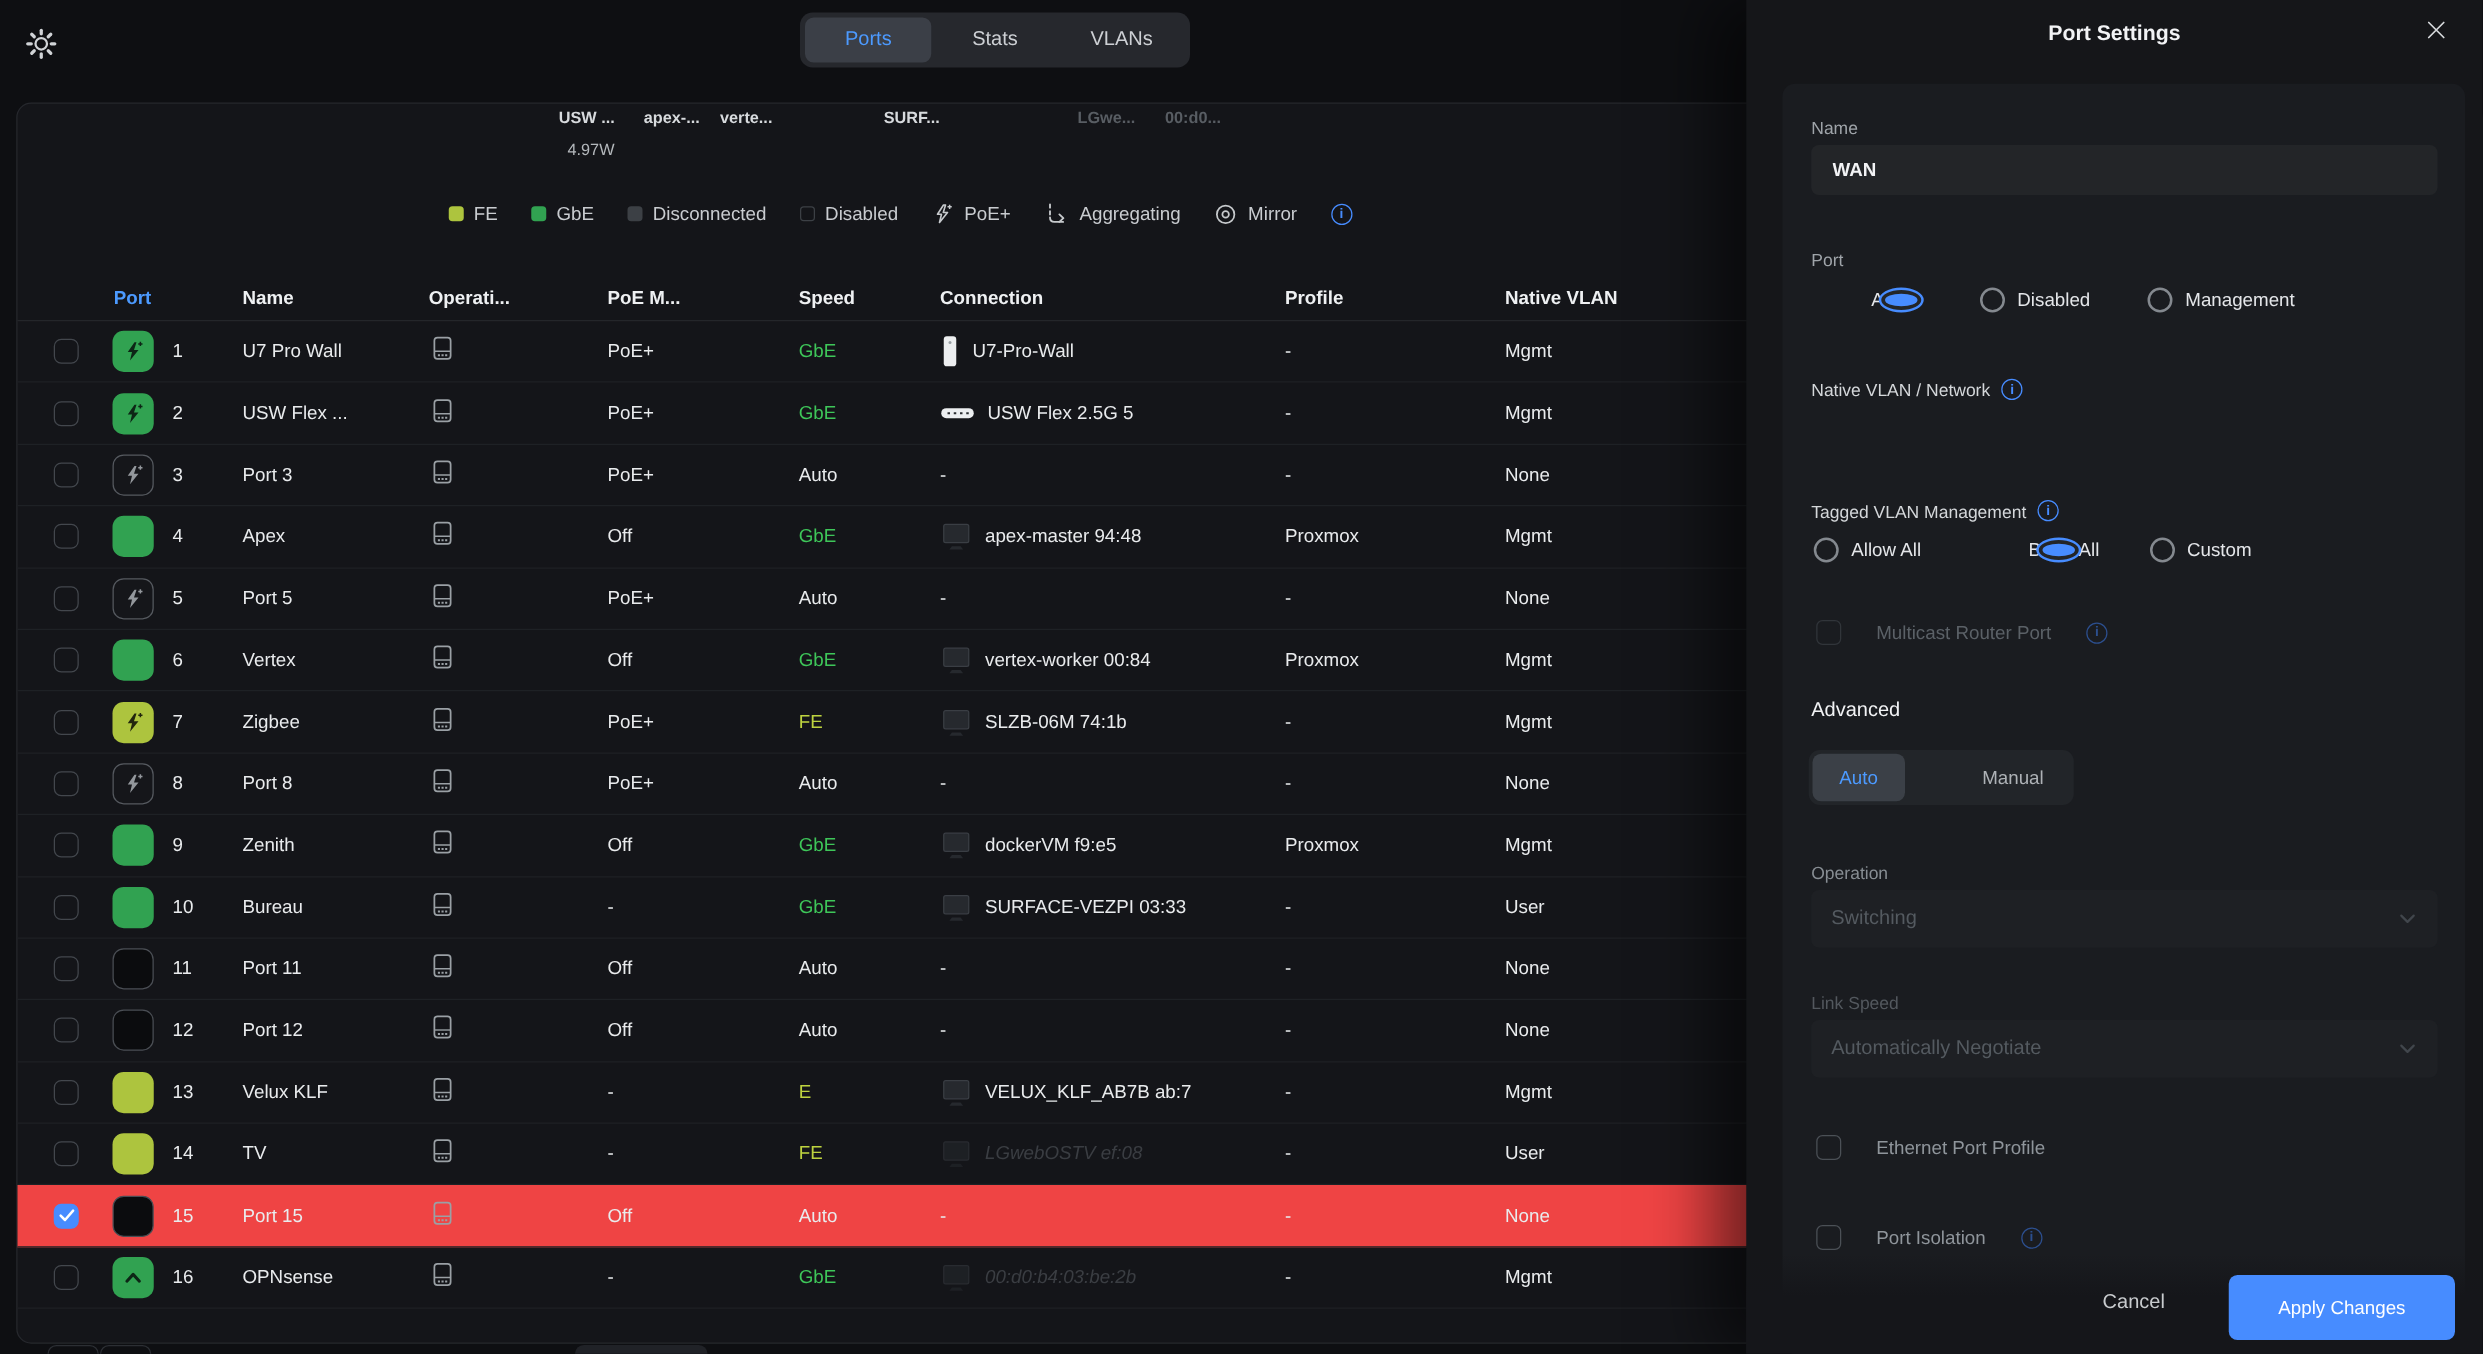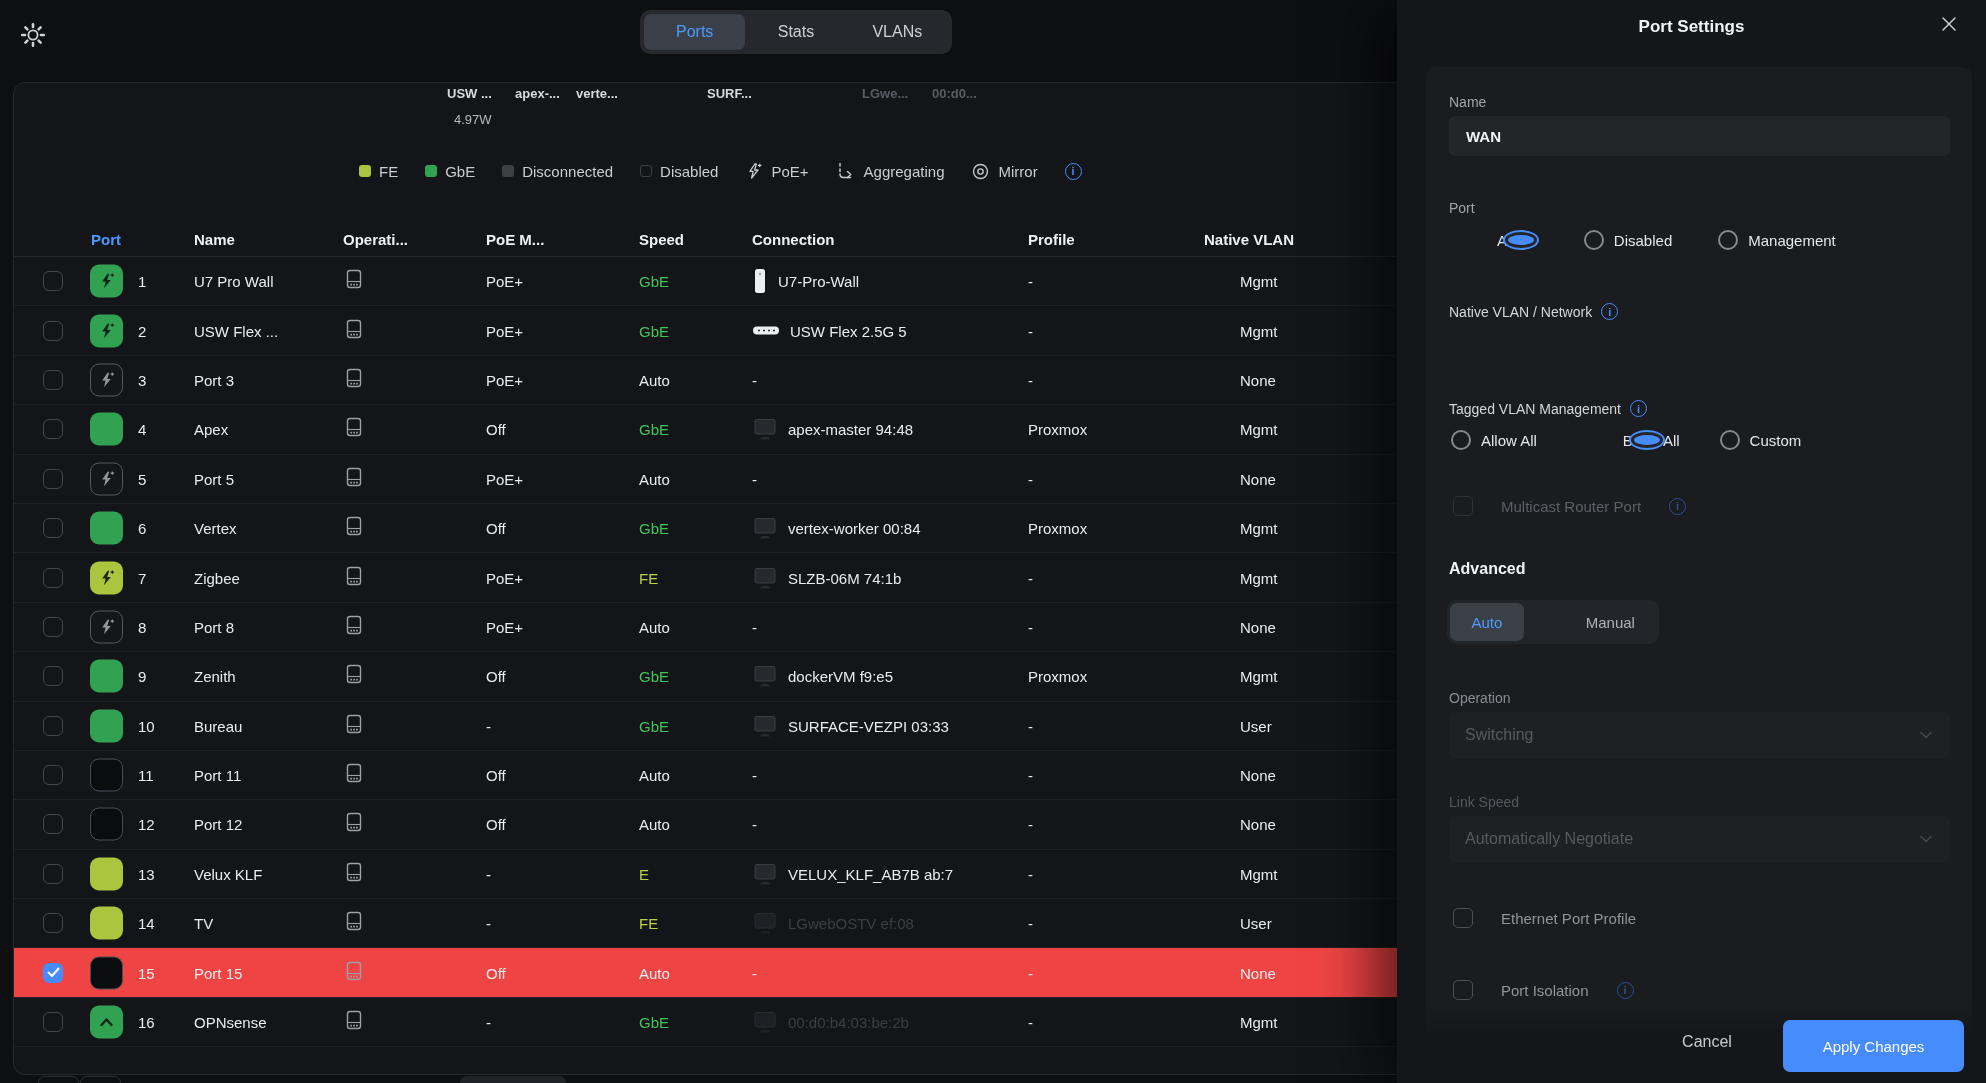--- a/index.html
+++ b/index.html
@@ -40,32 +40,32 @@
            font-size:15px; font-weight:bold; color:#eef0f2; }
   .th { position:absolute; top:50%; transform:translateY(-50%); white-space:nowrap; }
   .th-port { color:#4c9aff; cursor:pointer; }
   .tbody { position:absolute; left:0; top:174px; width:100%; }
   .trow { position:relative; height:49.4px; border-bottom:1px solid #1e2125; font-size:15px; cursor:pointer; }
   .trow.selected { background:#ef4444; }
   .cell { position:absolute; top:50%; transform:translateY(-50%); white-space:nowrap; }
   .c-check { left:29px; } .c-icon { left:76px; } .c-num { left:124px; }
   .c-name { left:180px; } .c-op { left:330px; } .c-poe { left:472px; }
   .c-speed { left:625px; } .c-conn { left:738px; display:flex; align-items:center; gap:10px; }
-  .c-prof { left:1014px; } .c-vlan { left:1226px; }
+  .c-prof { left:1014px; } .c-vlan { left:1190px; }
   .cb { width:20px; height:20px; border:1px solid #43474d; border-radius:6px; background:transparent;
         display:flex; align-items:center; justify-content:center; }
   .cb.checked { background:#478cff; border-color:#478cff; }
   .picon { width:33px; height:33px; border-radius:9px; display:flex; align-items:center; justify-content:center; }
   .pi-green { background:#31a251; }
   .pi-fe { background:#adc43e; }
   .pi-poe-off { background:#15161a; border:1px solid #55595f; }
   .pi-off { background:#0b0c0e; border:1px solid #4a4e54; }
   .sp-gbe { color:#3ec659; } .sp-fe { color:#bdd23f; }
   .dimtext { color:#5a5f65; }
-  .conn-dim { opacity:.55; }
+  .conn-dim { opacity:.55;font-style:italic; }
   
   .pg-ghost { position:absolute; width:41px; height:30px; border:1px solid #2c2f34; border-radius:7px; background:transparent; }
   .pg-dark  { position:absolute; width:106px; height:30px; background:#202227; border-radius:7px; }
   
   .panel { position:absolute; left:1397px; top:0; width:589px; height:1083px;
            background:#151619; box-shadow:-26px 0 50px rgba(0,0,0,.55); }
   .panel-title { position:absolute; left:0; top:17px; width:100%; text-align:center;
                  font-size:17px; font-weight:bold; color:#f2f3f5; }
   .close-x { position:absolute; right:26px; top:13px; width:22px; height:22px; cursor:pointer; }
   .panel-card { position:absolute; left:29px; top:67px; width:546px; height:1016px;
@@ -86,21 +86,21 @@
   .radio-item { display:flex; align-items:center; gap:10px; font-size:15px; color:#e4e6e9; cursor:pointer; }
   .radio { width:20px; height:20px; border-radius:50%; border:2px solid #84898f; position:relative; flex:none; }
   .radio.sel { border-color:#478cff; }
   .radio.sel::after { content:''; position:absolute; inset:3px; border-radius:50%; background:#478cff; }
   .cb-row { position:absolute; left:56px; display:flex; align-items:center; gap:28px; font-size:15px; cursor:pointer; }
   .pcb { width:20px; height:20px; border:1px solid #4b5056; border-radius:5px; flex:none; }
   .pcb.dim { border-color:#31353a; }
   .info { width:17px; height:17px; border-radius:50%; border:1.5px solid #478cff; color:#478cff;
           font-size:11px; font-weight:bold; display:inline-flex; align-items:center; justify-content:center; flex:none; }
   .info.dim { border-color:#2c4f8f; color:#2c4f8f; }
-  .adv-head { position:absolute; left:52px; font-size:16px; font-weight:bold; color:#f2f3f5; }
+  .adv-head { position:absolute; left:52px; font-size:16px; font-weight:normal; color:#f2f3f5; }
   .seg { position:absolute; left:50px; top:600px; width:212px; height:44px; background:#222529;
          border-radius:9px; display:flex; align-items:center; padding:3px; }
   .seg-btn { height:38px; display:flex; align-items:center; justify-content:center;
              font-size:15px; color:#aeb2b6; border-radius:7px; cursor:pointer; }
   .seg-btn.active { background:#3b4047; color:#4c9aff; }
   .panel-footer { position:absolute; left:0; top:1003px; width:100%; height:80px;
                   background:linear-gradient(180deg, rgba(21,22,25,0) 0, #15161a 34px); }
   .cancel-btn { position:absolute; left:272px; top:30px; width:76px; text-align:center;
                 font-size:16px; color:#c8cbce; cursor:pointer; }
   .apply-btn { position:absolute; left:386px; top:17px; width:181px; height:52px; background:#478cff;

